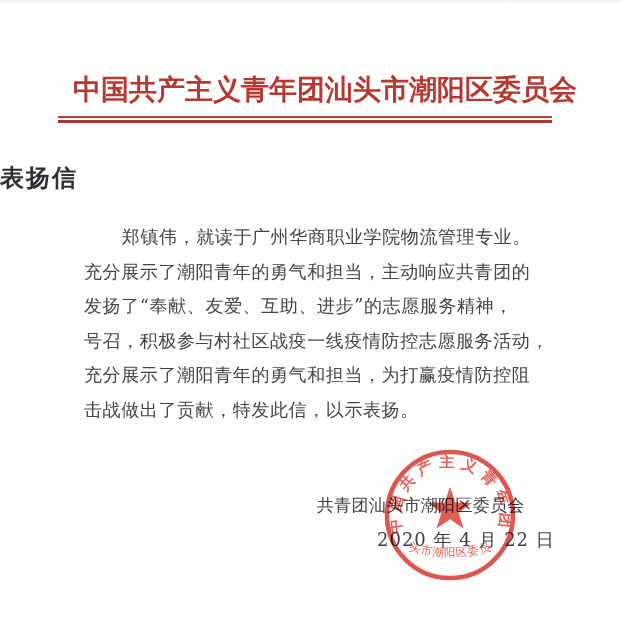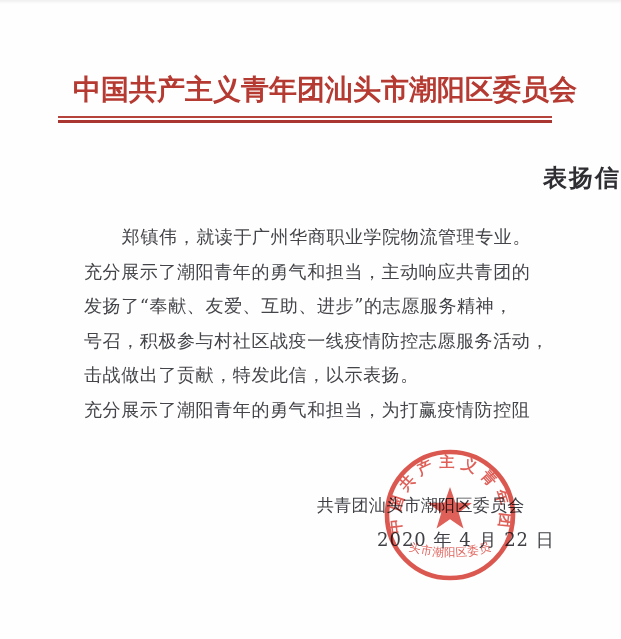--- a/index.html
+++ b/index.html
@@ -27,21 +27,21 @@
   }
   .rule{
     position:absolute;left:58px;top:116px;width:494px;height:8px;
   }
   .rule .thin{height:2px;background:#b5433c;}
   .rule .gap{height:2px;}
   .rule .thick{height:3px;background:#a93630;}
   
   .doc-title{
     position:absolute;top:162px;left:0;right:0;
-    text-align:right;
+    text-align:left;
     font-size:24px;font-weight:bold;
     color:#2e2e33;
     letter-spacing:2px;
   }
   
   .body-text{
     position:absolute;left:84px;top:220px;width:452px;
     font-size:18px;line-height:34.5px;
     color:#44454a;
     letter-spacing:0.6px;
@@ -83,22 +83,22 @@
     <div class="thick"></div>
   </div>
 
   <div class="doc-title">表扬信</div>
 
   <div class="body-text">
     <div class="line first">郑镇伟，就读于广州华商职业学院物流管理专业。</div>
     <div class="line">充分展示了潮阳青年的勇气和担当，主动响应共青团的</div>
     <div class="line">发扬了“奉献、友爱、互助、进步”的志愿服务精神，</div>
     <div class="line">号召，积极参与村社区战疫一线疫情防控志愿服务活动，</div>
+    <div class="line">充分展示了潮阳青年的勇气和担当，为打赢疫情防控阻</div>
     <div class="line">击战做出了贡献，特发此信，以示表扬。</div>
-    <div class="line">充分展示了潮阳青年的勇气和担当，为打赢疫情防控阻</div>
   </div>
 
   <div class="signature">共青团汕头市潮阳区委员会</div>
 
   <div class="date">2020 年 4 月 22 日</div>
 
   <div class="seal">
     <svg viewBox="0 0 134 134" xmlns="http://www.w3.org/2000/svg">
       <defs>
         <path id="sealArcTop" d="M 20,86 A 50,50 0 1 1 114,86" fill="none"></path>

